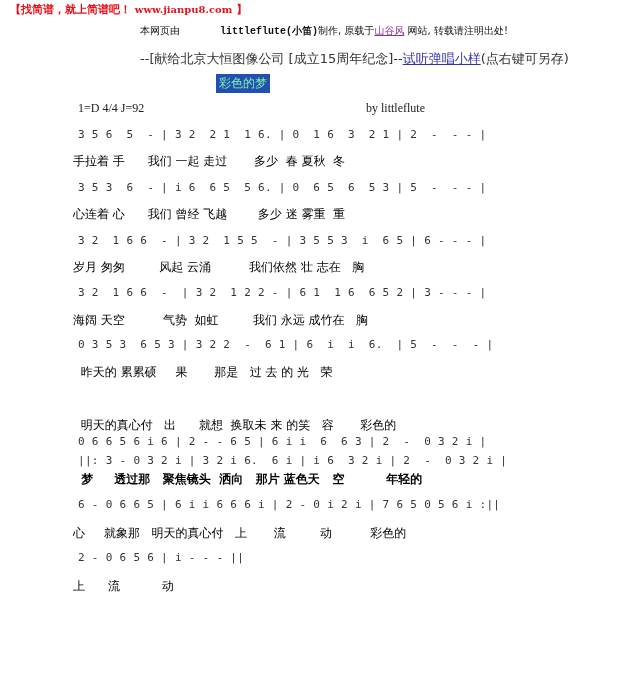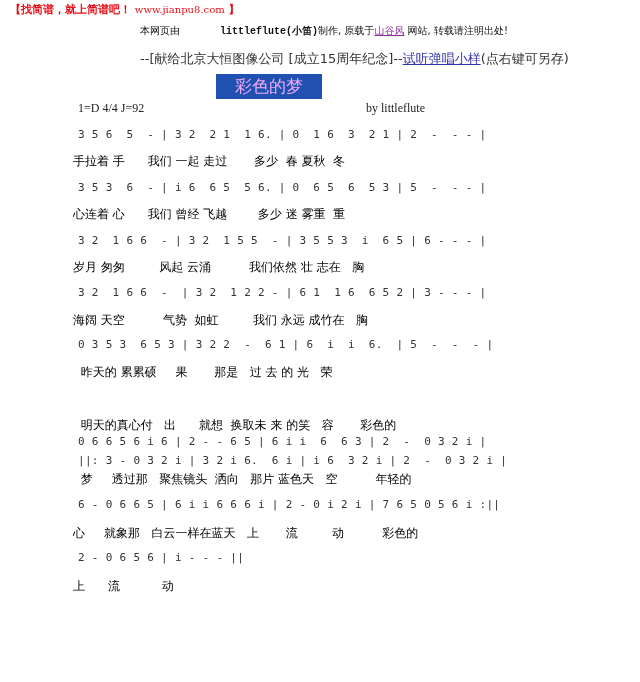--- a/index.html
+++ b/index.html
@@ -1,36 +1,36 @@
 <!DOCTYPE html>
 <html><head>
 <meta charset="utf-8">
 <style>
   html, body { margin:0; padding:0; background:#ffffff; }
   body { width:640px; height:682px; position:relative; overflow:hidden;
          font-family: "DejaVu Sans", sans-serif; color:#222; }
   .banner { position:absolute; left:10px; top:2px; font-size:11px; color:#e8101a; font-weight:bold; white-space:nowrap; }
-  .banner .url { font-family:"DejaVu Serif", serif; font-weight:normal; font-size:10px; }
+  .banner .url { font-family:"DejaVu Serif", serif; font-weight:bold; font-size:10px; }
   .credit { position:absolute; left:140px; top:24px; font-size:10px; color:#111; white-space:nowrap; }
   .credit b { font-family:Liberation Mono, monospace; font-size:10px;padding-left:40px; }
   .credit a, .note a { color:#3333aa; text-decoration:underline; }
   .credit a.visited { color:#883399; }
   .note { position:absolute; left:140px; top:50px; font-size:13px; color:#333; white-space:nowrap; }
-  .title { position:absolute; left:216px; top:74px; background:#2050b0; color:#f0abfc; font-size:17px; padding:1px 19px; }
+  .title { position:absolute; left:216px; top:74px; background:#2050b0; color:#86efac; font-size:12px; padding:1px 3px; }
   .meta { position:absolute; top:101px; font-family:Liberation Serif, serif; font-size:12px; color:#222; }
   .meta.key { left:78px; } .meta.by { left:366px; }
   .score-line { position:absolute; left:78px; font-family:"DejaVu Sans Mono", monospace; font-size:11px; color:#333; white-space:pre; letter-spacing:0.3px; }
   .lyric-line { position:absolute; left:73px; font-size:12px; color:#000000; white-space:pre; }
   .l0 { top:128px; } .y0 { top:153px; }
   .l1 { top:181px; } .y1 { top:206px; }
   .l2 { top:234px; } .y2 { top:259px; }
   .l3 { top:286px; } .y3 { top:312px; }
   .l4 { top:338px; } .y4 { top:364px;text-align:right; }
   .l5 { top:391px;margin-top:44px; } .y5 { top:417px; }
-  .l6 { top:446px;margin-top:8px; } .y6 { top:471px; }
+  .l6 { top:446px;margin-top:8px; } .y6 { top:471px;font-weight:bold; }
   .l7 { top:498px; } .y7 { top:525px; }
   .l8 { top:551px; } .y8 { top:578px; }
 </style>
 </head>
 <body>
 
 <div class="banner">
   <span>【找简谱，就上简谱吧！</span>
   <span class="url">www.jianpu8.com</span>
   <span>】</span>
@@ -56,15 +56,15 @@
 <div class="lyric-line y2">岁月 匆匆         风起 云涌          我们依然 壮 志在   胸</div>
 <div class="score-line l3">3 2  1 6 6  -  | 3 2  1 2 2 - | 6 1  1 6  6 5 2 | 3 - - - |</div>
 <div class="lyric-line y3">海阔 天空          气势  如虹         我们 永远 成竹在   胸</div>
 <div class="score-line l4">0 3 5 3  6 5 3 | 3 2 2  -  6 1 | 6  i  i  6.  | 5  -  -  - |</div>
 <div class="lyric-line y4">  昨天的 累累硕     果       那是   过 去 的 光   荣</div>
 <div class="score-line l5">0 6 6 5 6 i 6 | 2 - - 6 5 | 6 i i  6  6 3 | 2  -  0 3 2 i |</div>
 <div class="lyric-line y5">  明天的真心付   出      就想  换取未 来 的笑   容       彩色的</div>
 <div class="score-line l6">||: 3 - 0 3 2 i | 3 2 i 6.  6 i | i 6  3 2 i | 2  -  0 3 2 i |</div>
 <div class="lyric-line y6">  梦     透过那   聚焦镜头  洒向   那片 蓝色天   空          年轻的</div>
 <div class="score-line l7">6 - 0 6 6 5 | 6 i i 6 6 6 i | 2 - 0 i 2 i | 7 6 5 0 5 6 i :||</div>
-<div class="lyric-line y7">心     就象那   白云一样在蓝天   上       流         动          彩色的</div>
+<div class="lyric-line y7">心     就象那   明天的真心付   上       流         动          彩色的</div>
 <div class="score-line l8">2 - 0 6 5 6 | i - - - ||</div>
 <div class="lyric-line y8">上      流           动</div>
 
 </body></html>

